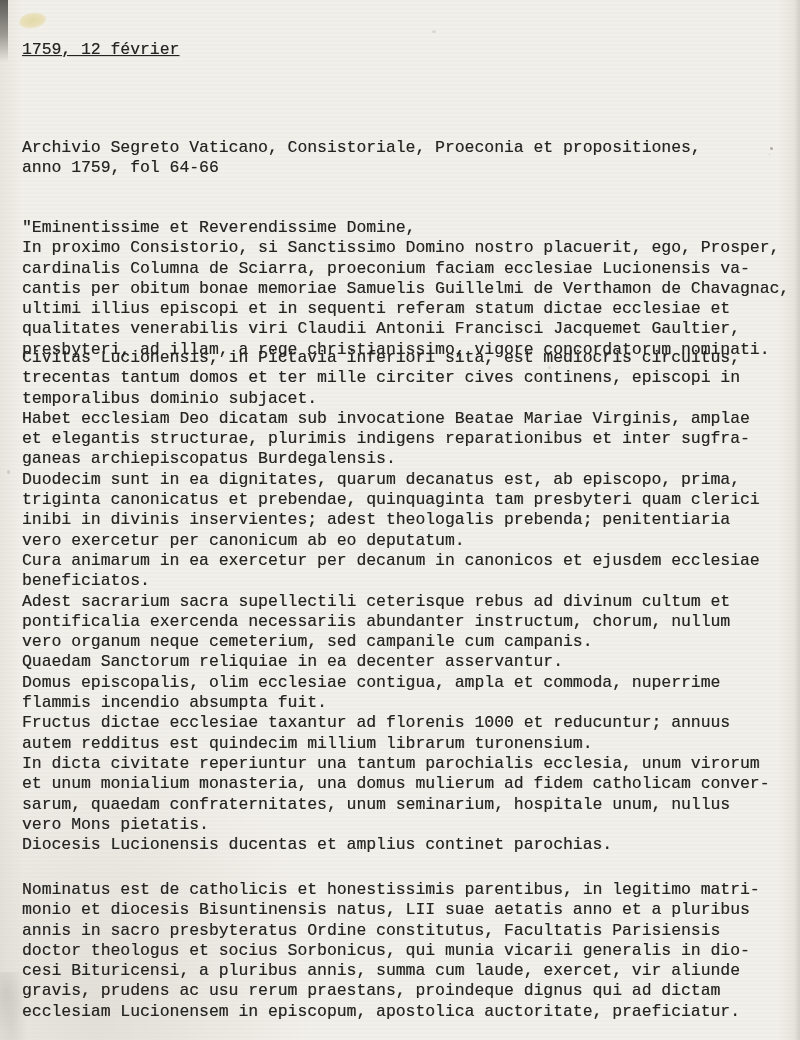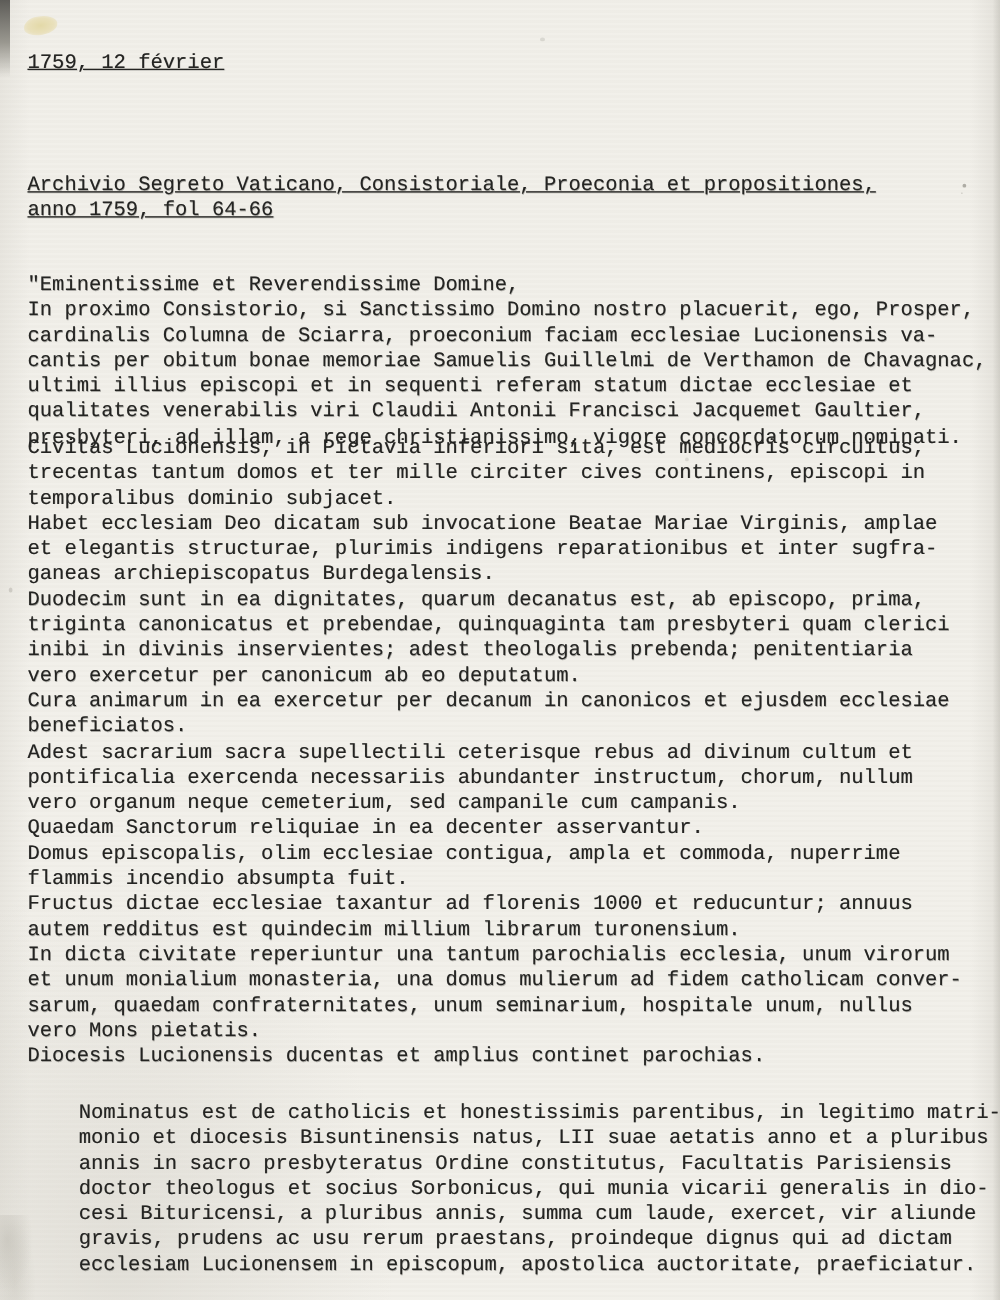--- a/index.html
+++ b/index.html
@@ -27,24 +27,24 @@
     left: 22px;
     white-space: pre;
     font-size: 16.4px;
     line-height: 20.3px;
     color: #242422;
     letter-spacing: 0;
     text-shadow: 0.4px 0.4px 0 rgba(40,40,38,0.35), -0.2px 0 0 rgba(40,40,38,0.18);
   }
   .date-line   { top: 40px; text-decoration: underline; }
   .title-block { top: 77px; }
-  .source-block{ top: 138px; text-decoration: underline; }
+  .source-block{ top: 138px; }
   .para-1      { top: 218px; }
   .para-2      { top: 348px; }
-  .para-3      { top: 880px; margin-left: 41px; }
+  .para-3      { top: 880px; }
 
   
   .smudge-top-left {
     position: absolute;
     left: 0; top: 0;
     width: 8px; height: 62px;
     background: linear-gradient(180deg, #454440 0%, #8c8a82 55%, rgba(140,138,130,0) 100%);
     opacity: 0.85;
   }
   .tape-stain {

